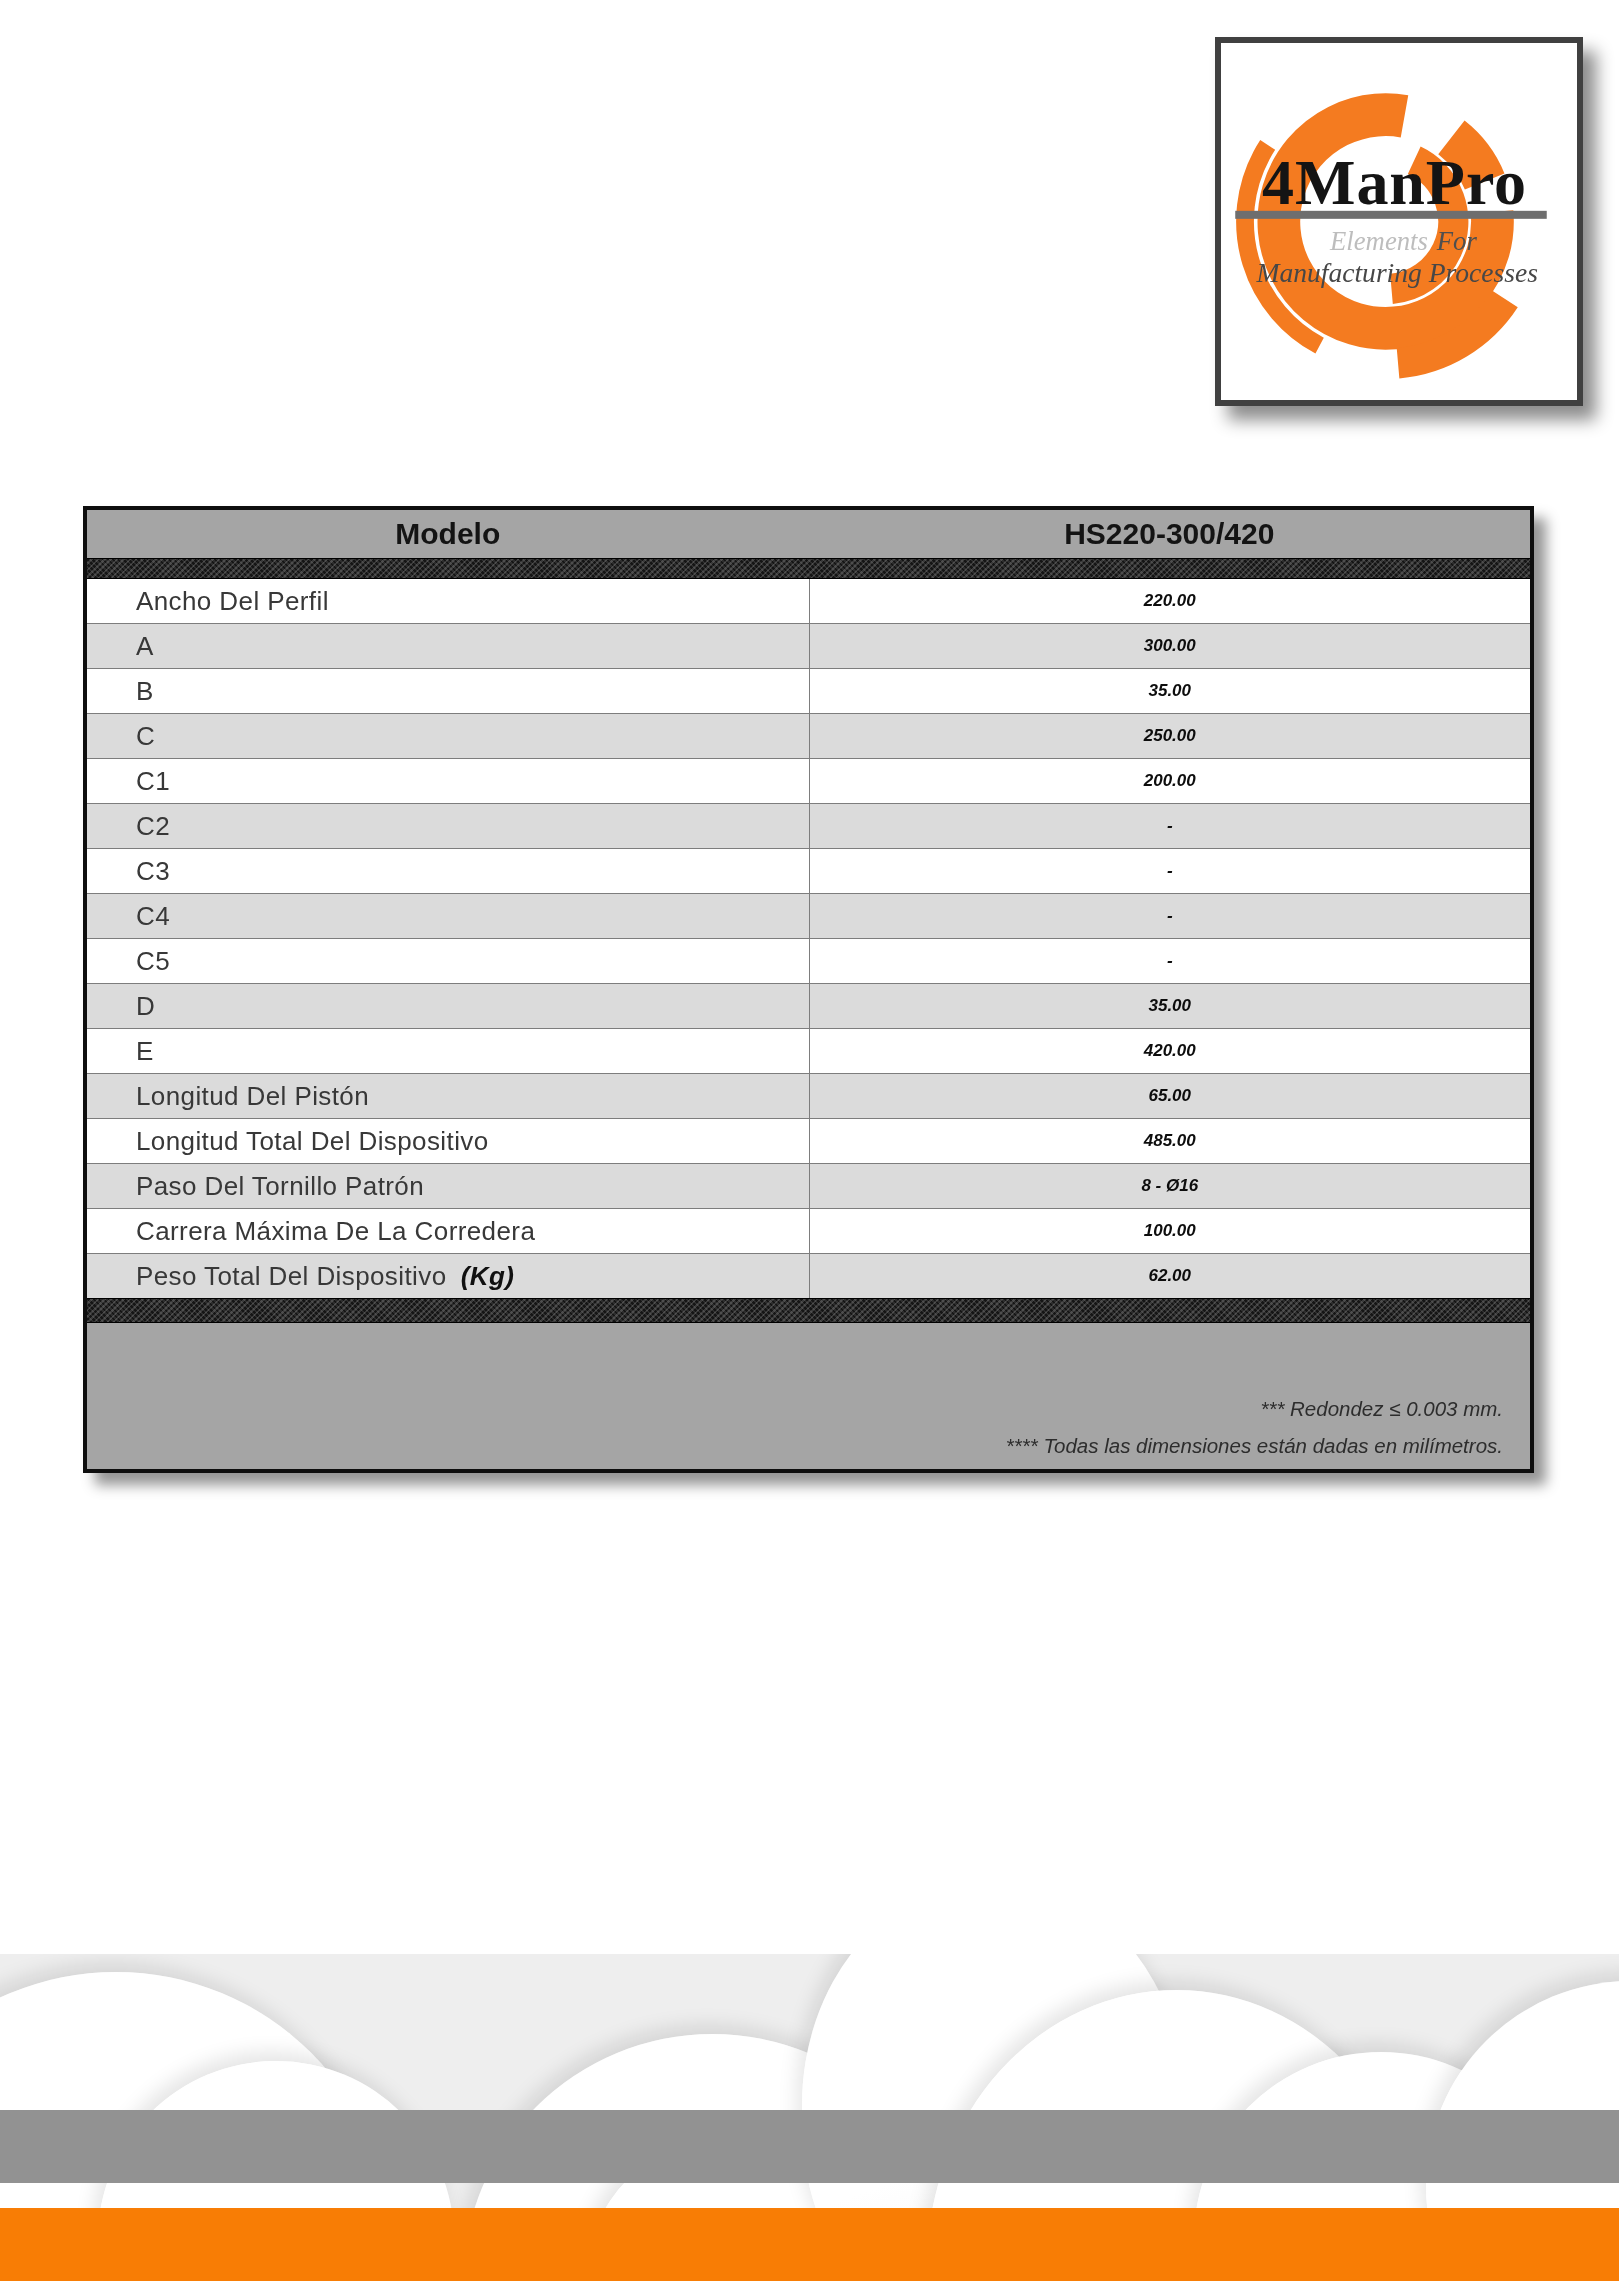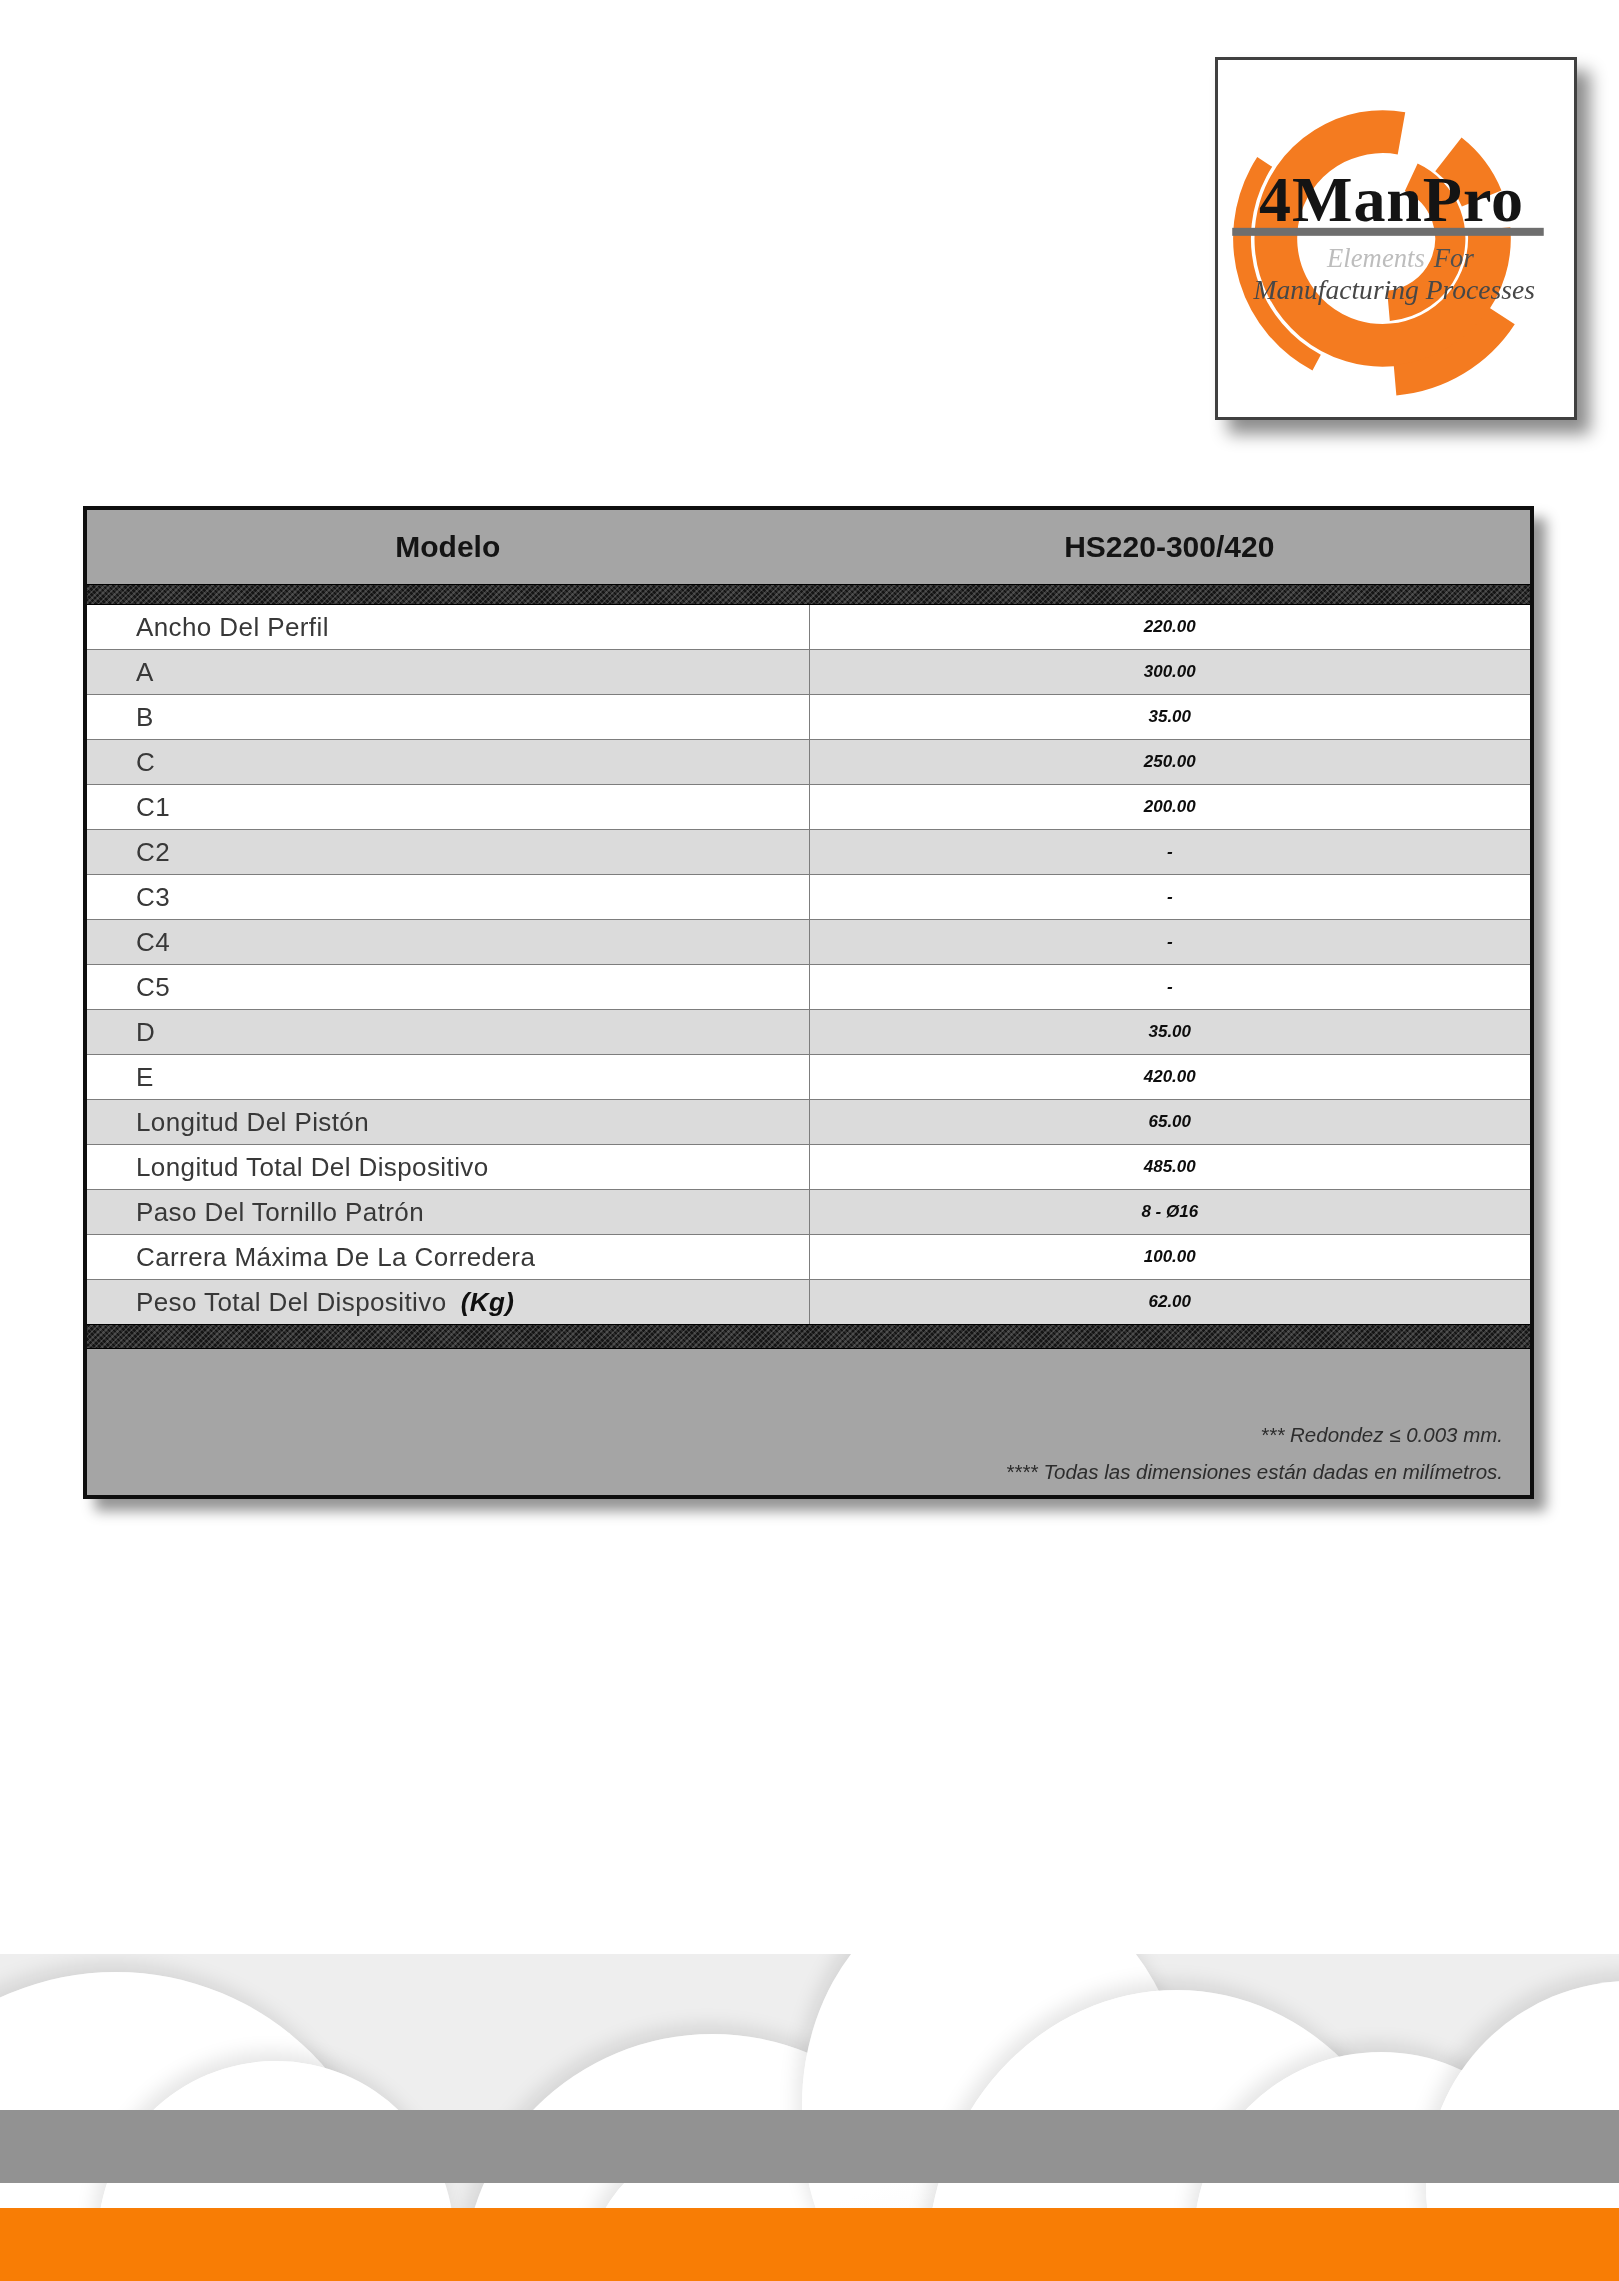--- a/index.html
+++ b/index.html
@@ -14,41 +14,40 @@
   html,body{margin:0;padding:0;}
   body{
     width:1619px;height:2281px;position:relative;overflow:hidden;
     background:#ffffff;
     font-family:"Liberation Sans", sans-serif;
   }
 
   
   .logo-card{
     position:absolute;left:1215px;top:37px;width:356px;height:357px;
-    background:#ffffff;border:3px solid #404040;
+    background:#ffffff;border:6px solid #404040;
     box-shadow:12.5px 14.3px 16px rgba(0,0,0,0.45);
-    margin-top:20px;
   }
   .logo-card svg{display:block;width:100%;height:100%;}
 
   
   .spec-table{
     position:absolute;left:83px;top:506px;width:1443px;
     border:4.5px solid #0e0e0e;background:#fff;
     box-shadow:11.6px 11.6px 12.5px rgba(0,0,0,0.42);
   }
   .title-bar{
     height:221px;background:var(--accent-orange);
     display:flex;align-items:center;justify-content:center;
   }
   .title-bar span{
     font-size:52px;font-weight:800;color:#131313;letter-spacing:0px;
   }
   .model-bar{
-    height:74px;background:var(--header-gray);display:flex;
+    height:48px;background:var(--header-gray);display:flex;
   }
   .model-bar .hcell{
     width:50%;display:flex;align-items:center;justify-content:center;
     font-size:30px;font-weight:bold;color:#141414;
   }
   .hatch-sep{
     height:21.4px;
     background:
       repeating-linear-gradient(45deg, rgba(255,255,255,0.10) 0 1.8px, rgba(0,0,0,0) 1.8px 3.6px),
       repeating-linear-gradient(135deg, #151515 0 2.7px, #3a3a3a 2.7px 4.5px);

